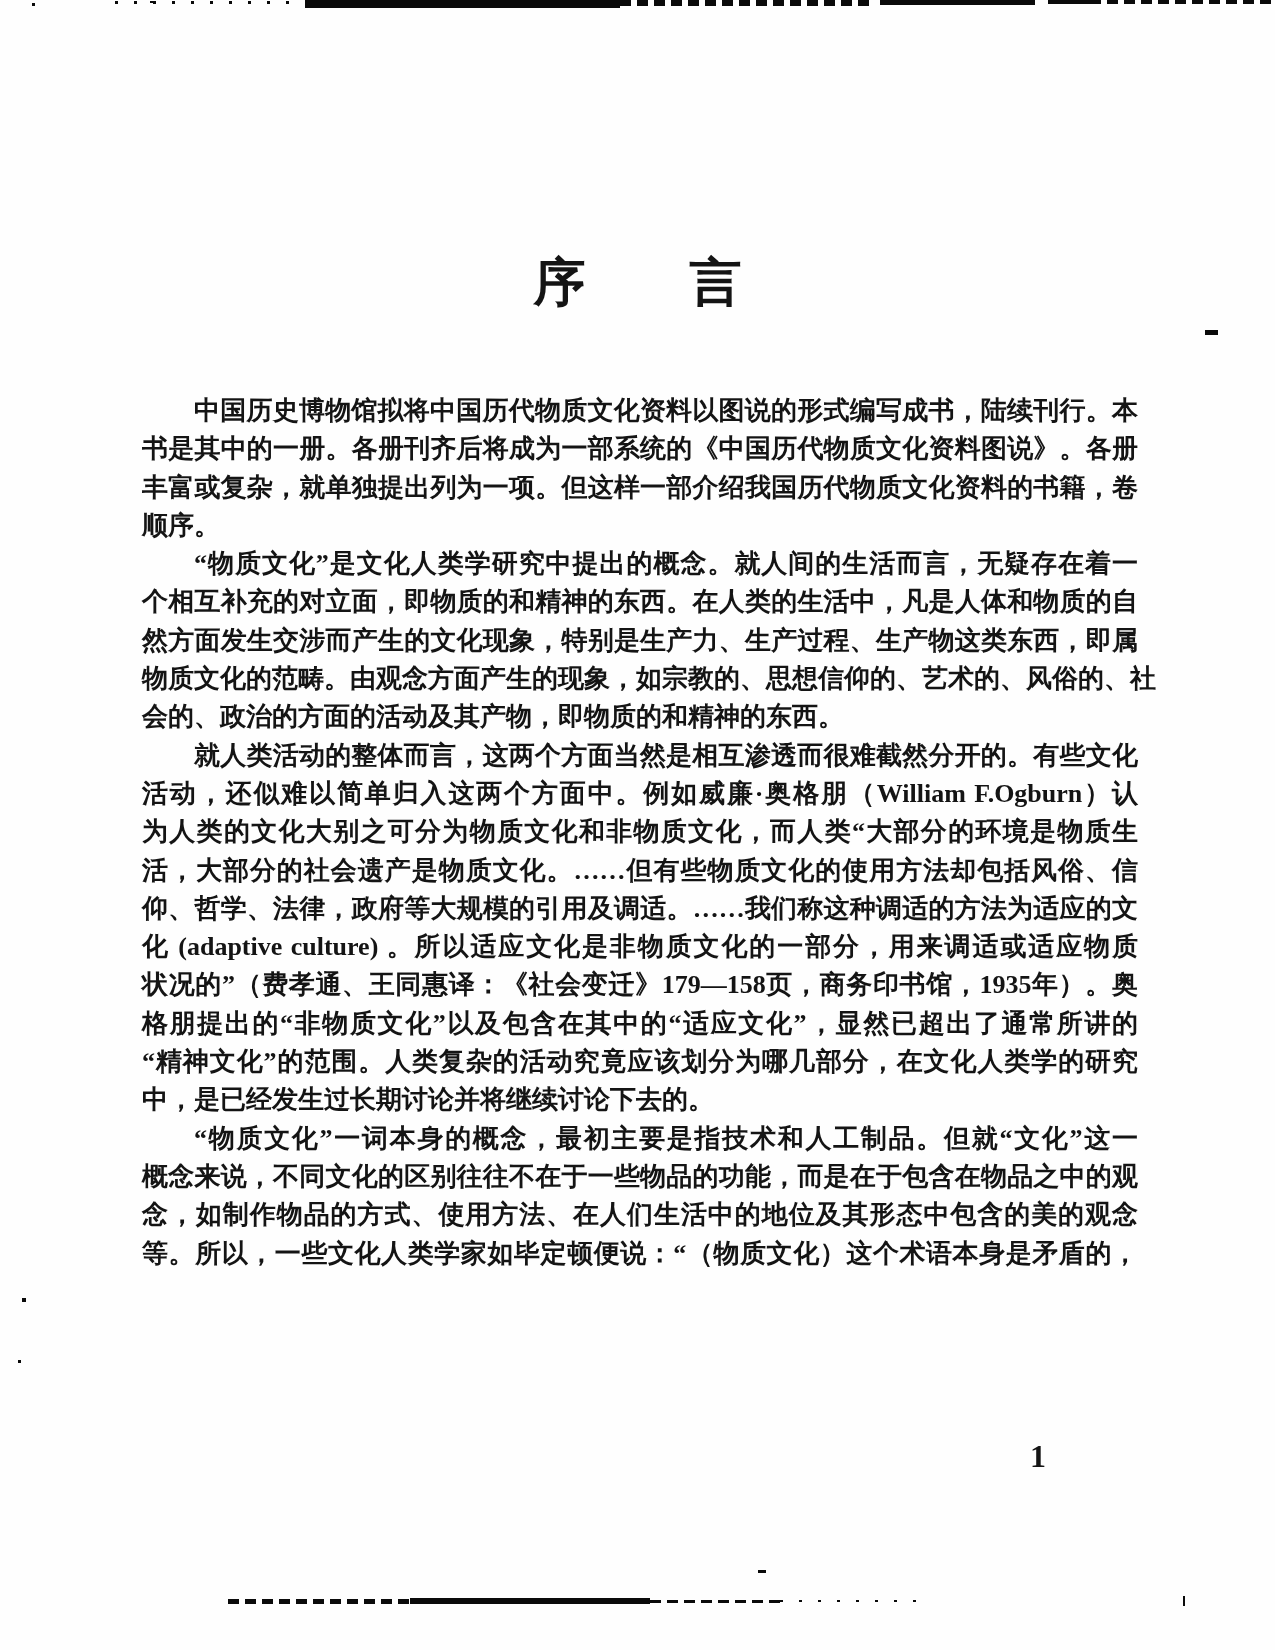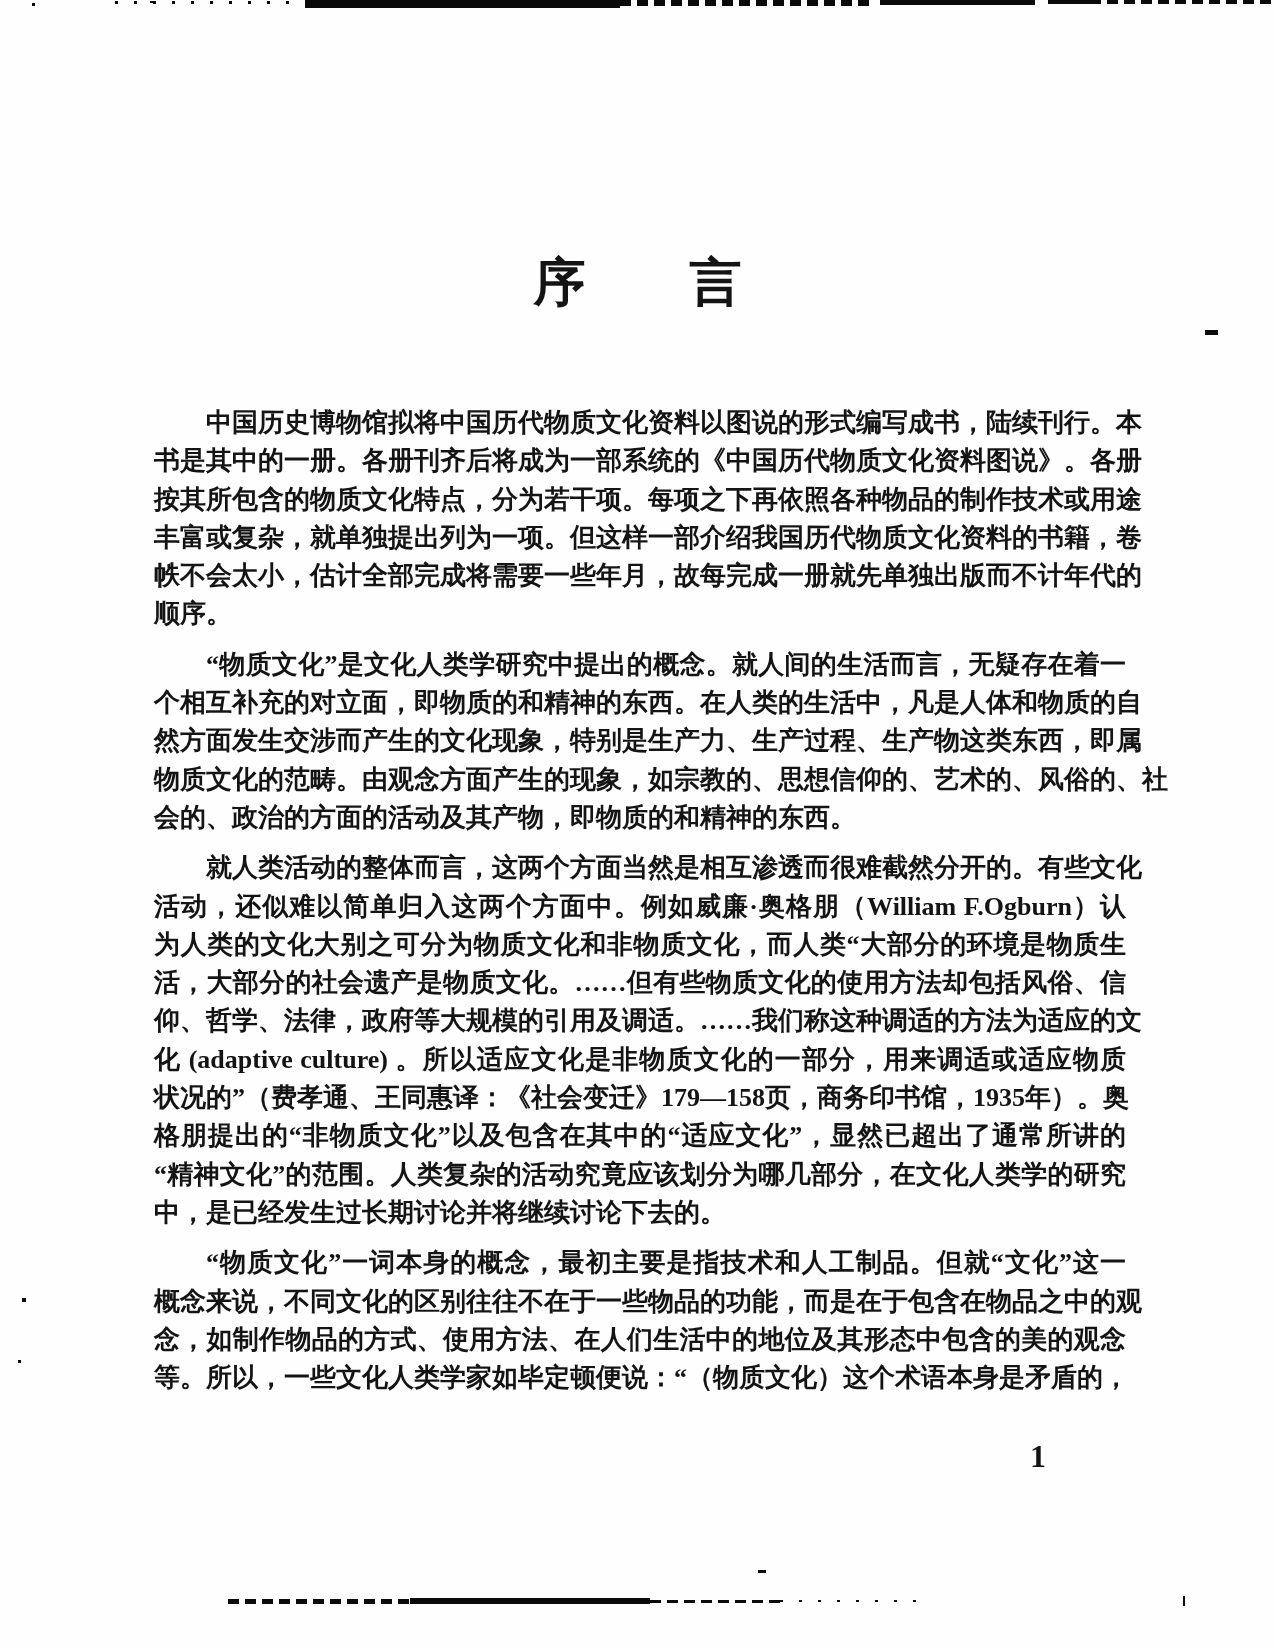--- a/index.html
+++ b/index.html
@@ -20,21 +20,21 @@
     font-size:52px;font-weight:bold;line-height:58px;
     letter-spacing:0;
   }
   
   .body-text{
     position:absolute;
     left:142px;top:392px;width:996px;
     font-size:26px;line-height:38.3px;
     font-weight:bold;
   }
-  .para{margin:12px;padding:0;}
+  .para{margin:0;padding:0;}
   .line{
     text-align:justify;
     text-align-last:justify;
     white-space:nowrap;
     height:38.3px;
   }
   .line.first{text-indent:2em;}
   .line.end{text-align-last:left;font-family:Liberation Serif, serif;}
   
   .page-number{
@@ -73,23 +73,21 @@
 
   <div class="title">
     <span>序</span>
     <span>言</span>
   </div>
 
   <div class="body-text">
     <div class="para">
       <div class="line first">中国历史博物馆拟将中国历代物质文化资料以图说的形式编写成书，陆续刊行。本</div>
       <div class="line">书是其中的一册。各册刊齐后将成为一部系统的《中国历代物质文化资料图说》。各册</div>
-      <div class="line">按其所包含的物质文化特点，分为若干项。每项之下再依照各种物品的制作技术或用途</div>
       <div class="line">丰富或复杂，就单独提出列为一项。但这样一部介绍我国历代物质文化资料的书籍，卷</div>
-      <div class="line">帙不会太小，估计全部完成将需要一些年月，故每完成一册就先单独出版而不计年代的</div>
       <div class="line end">顺序。</div>
     </div>
     <div class="para">
       <div class="line first">“物质文化”是文化人类学研究中提出的概念。就人间的生活而言，无疑存在着一</div>
       <div class="line">个相互补充的对立面，即物质的和精神的东西。在人类的生活中，凡是人体和物质的自</div>
       <div class="line">然方面发生交涉而产生的文化现象，特别是生产力、生产过程、生产物这类东西，即属</div>
       <div class="line">物质文化的范畴。由观念方面产生的现象，如宗教的、思想信仰的、艺术的、风俗的、社</div>
       <div class="line end">会的、政治的方面的活动及其产物，即物质的和精神的东西。</div>
     </div>
     <div class="para">

